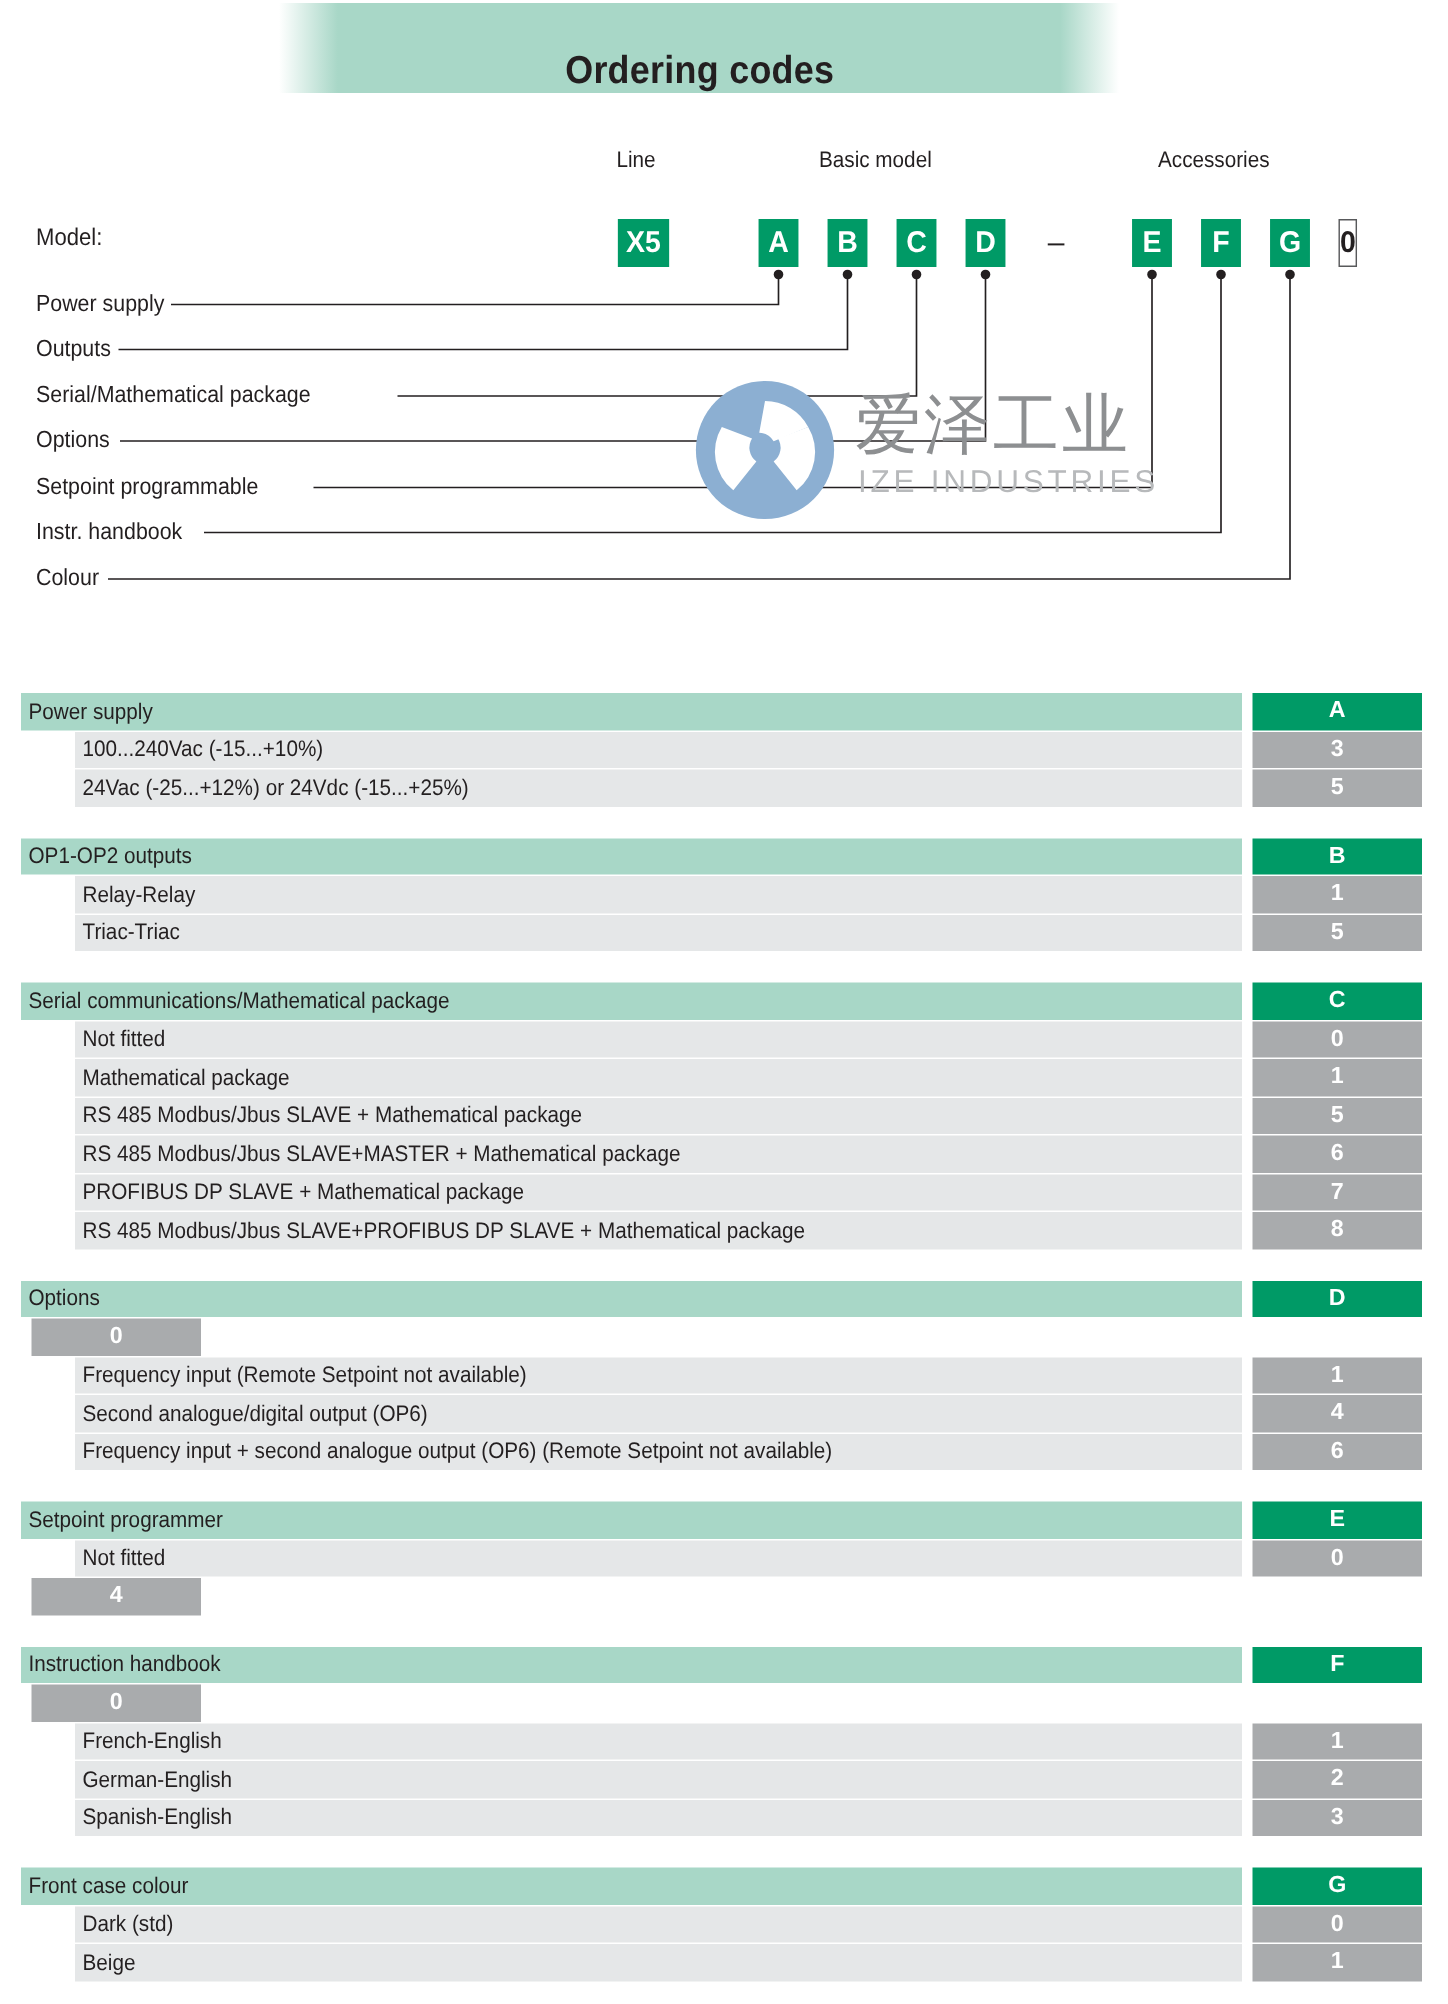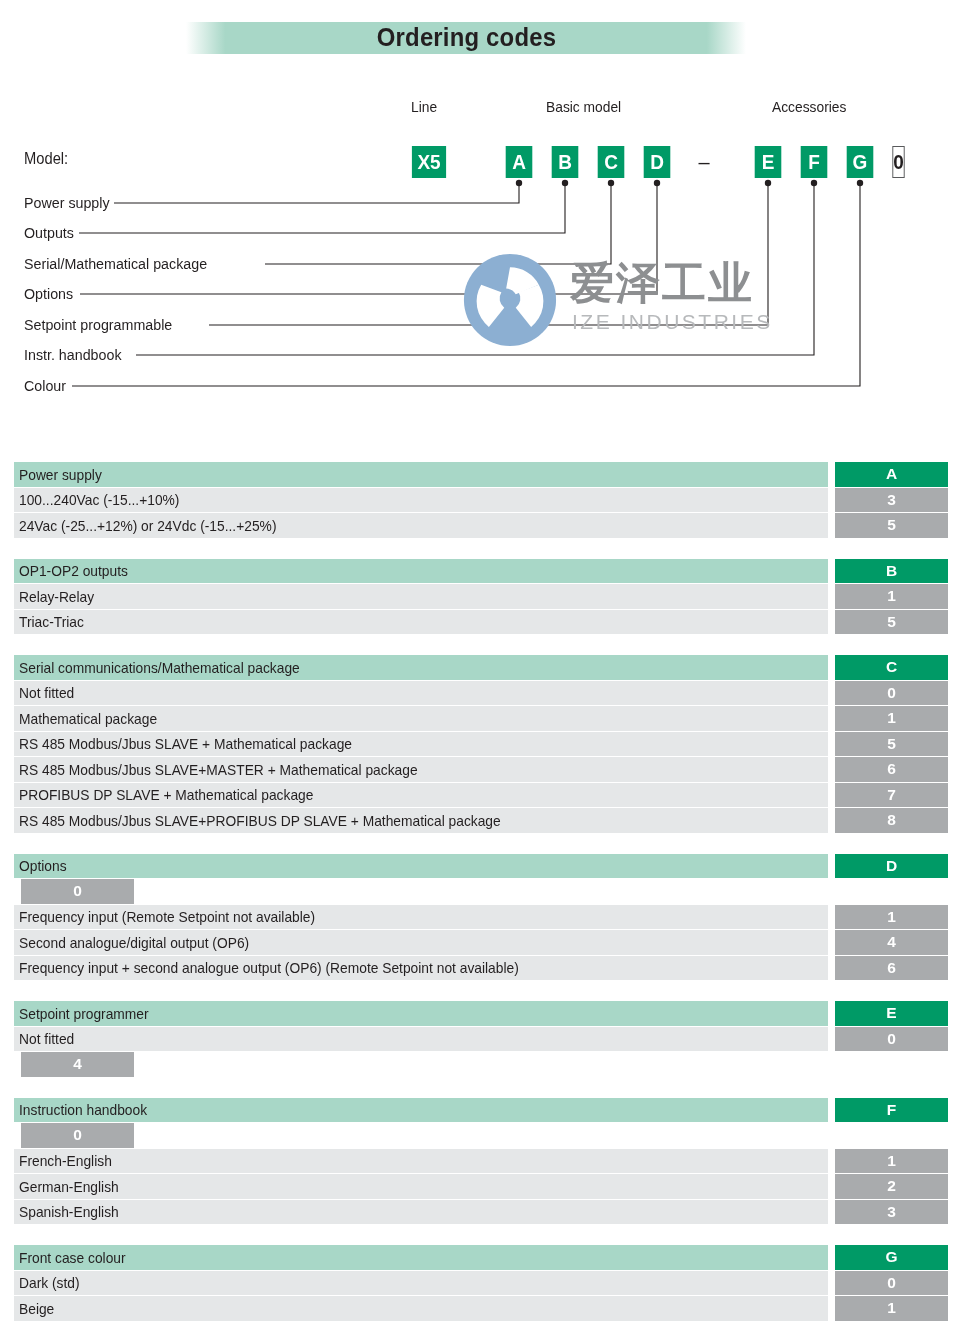--- a/index.html
+++ b/index.html
@@ -4,27 +4,27 @@
 <style>
   html,body{margin:0;padding:0;}
   body{
     width:965px;height:1336px;background:#ffffff;
     font-family:"Liberation Sans",sans-serif;
     color:#1b1b1b;position:relative;overflow:hidden;
   }
 
   
   #banner{
-    position:absolute;left:186px;top:22px;width:560px;height:32px;
+    position:absolute;left:186px;top:2px;width:560px;height:60px;
     background:linear-gradient(to right,
        rgba(168,215,199,0) 0%,
        rgba(168,215,199,1) 7%,
        rgba(168,215,199,1) 93%,
        rgba(168,215,199,0) 100%);
-    display:flex;align-items:flex-start;justify-content:center;
+    display:flex;align-items:flex-end;justify-content:center;
   }
   #banner-text{
     font-size:26px;font-weight:bold;color:#231f20;letter-spacing:.2px;
     transform:scaleX(.92);transform-origin:center;
   }
 
   
   .colcap{position:absolute;font-size:15px;color:#231f20;white-space:nowrap;
           transform:scaleX(.92);transform-origin:left center;}
 
@@ -48,41 +48,41 @@
   
   .leadrow{position:absolute;left:24px;font-size:15.5px;color:#231f20;
            white-space:nowrap;transform:scaleX(.92);transform-origin:left center;}
 
   #leaders{position:absolute;left:0;top:0;width:965px;height:460px;
            pointer-events:none;}
 
   
   #watermark{position:absolute;left:462px;top:252px;width:350px;height:110px;}
   #wm-mark{position:absolute;left:0;top:0;width:96px;height:96px;}
-  #wm-cn{position:absolute;left:108px;top:2px;font-size:44px;font-weight:bold;
+  #wm-cn{position:absolute;left:108px;top:2px;font-size:44px;font-weight:normal;
          color:#8d8f91;letter-spacing:2px;white-space:nowrap;}
   #wm-en{position:absolute;left:110px;top:58px;font-size:21px;
          color:#b7b9bb;letter-spacing:2.5px;white-space:nowrap;}
 
   
   #tables{position:absolute;left:14px;top:462px;width:934px;}
   .sect{margin-bottom:21px;}
   .row{position:relative;height:24.5px;display:flex;align-items:stretch;
        margin-bottom:1px;}
   .row .desc{flex:1 1 auto;display:flex;align-items:center;
              padding-left:5px;font-size:15px;color:#231f20;
              overflow:hidden;white-space:nowrap;}
   .row .desc span{display:inline-block;transform:scaleX(.92);
                   transform-origin:left center;}
   .row .code{width:113px;margin-left:7px;display:flex;align-items:center;
              justify-content:center;font-size:15.5px;font-weight:bold;
              color:#ffffff;}
   .row.head .desc{background:#a8d7c7;}
   .row.head .code{background:#009a66;}
-  .row.opt .desc{background:#e5e7e8;}
+  .row.opt .desc{background:#e5e7e8;margin-left:36px;}
   .row.opt .code{background:#a9abad;}
 </style>
 </head>
 <body>
 
 <div id="banner">
   <div id="banner-text">Ordering codes</div>
 </div>
 
 <div id="column-captions">

